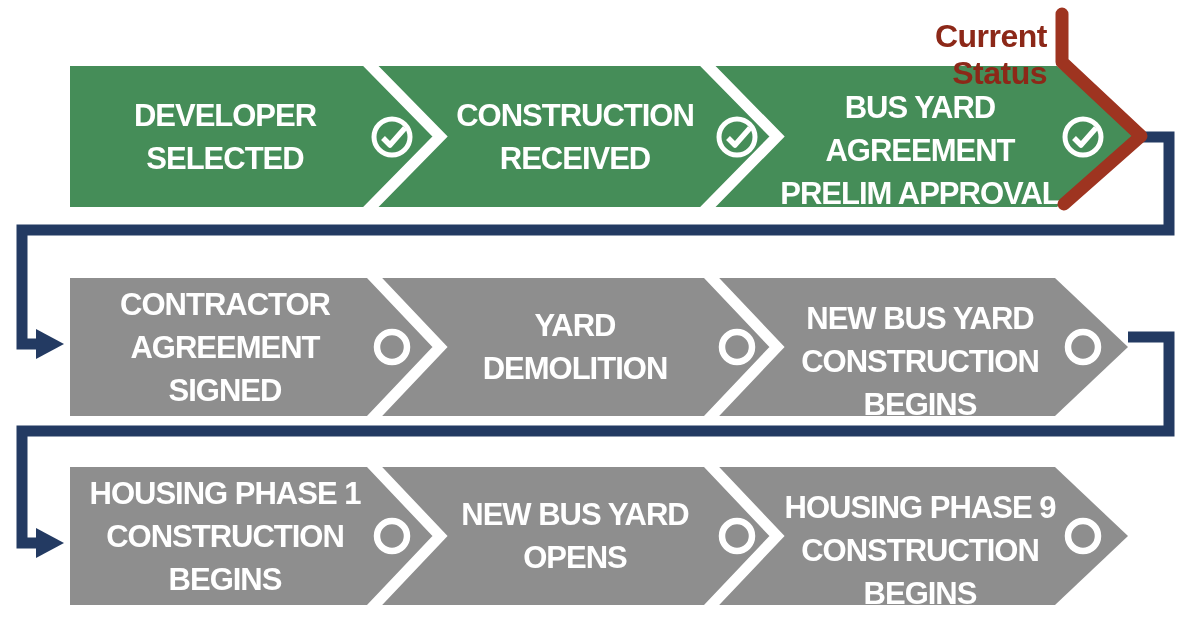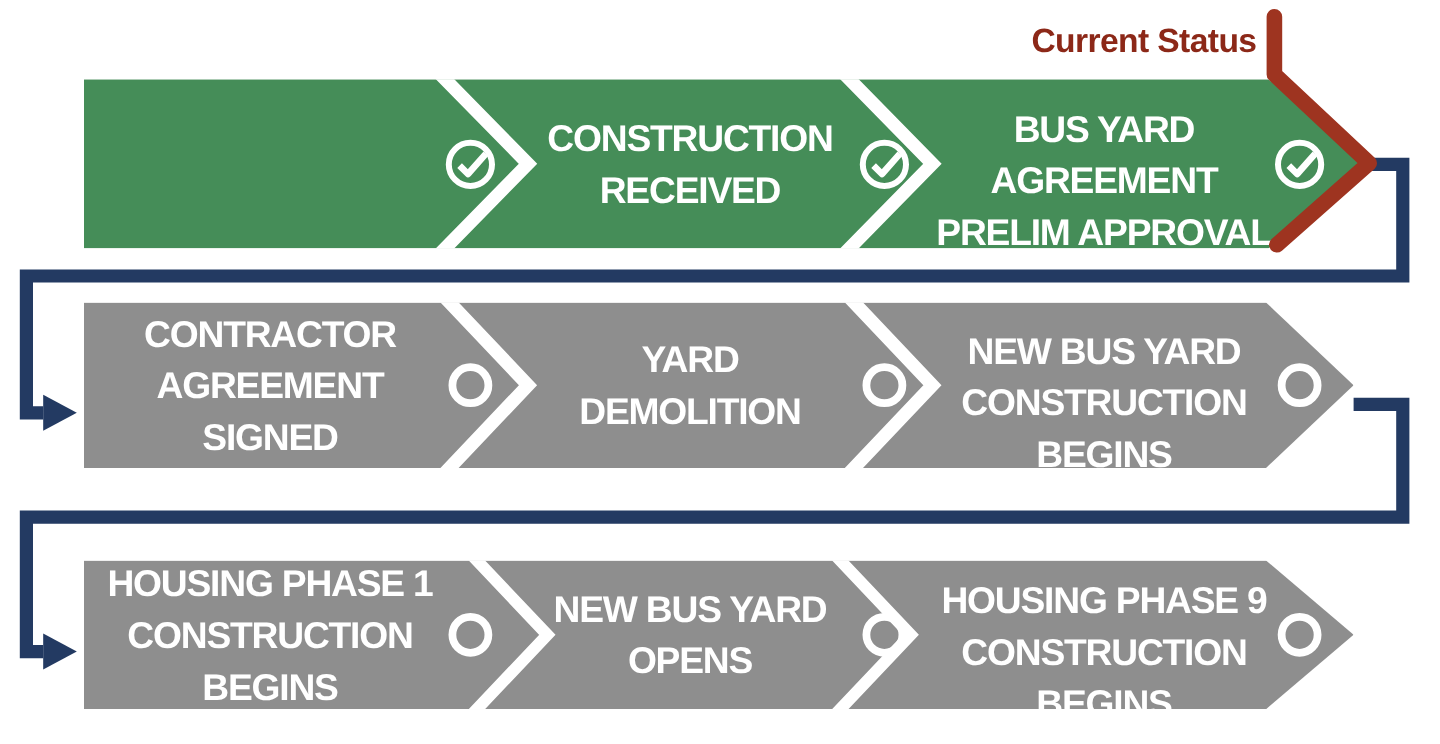--- a/index.html
+++ b/index.html
@@ -2,22 +2,22 @@
 <html style="--green: #458D58; --gray: #8E8E8E; --navy: #233A62; --red: #9E3420; --red_text: #8C2818;"><head>
 <meta charset="utf-8">
 <style>
   html,body{margin:0;padding:0;background:#fff;}
   .canvas{
     position:relative;width:1200px;height:620px;background:#fff;overflow:hidden;
     font-family:"Liberation Sans",sans-serif;
   }
   .row{position:absolute;left:70px;}
   .row-1{top:66px;width:1070px;height:141px;}
-  .row-2{top:252px;width:1058px;height:138px;}
-  .row-3{top:467px;width:1058px;height:124px;}
+  .row-2{top:278px;width:1058px;height:138px;}
+  .row-3{top:467px;width:1058px;height:138px;}
   .band{position:absolute;inset:0;}
   .row-1 .band{background:var(--green);clip-path:polygon(0 0,987px 0,100% 50%,987px 100%,0 100%);}
   .row-2 .band,.row-3 .band{background:var(--gray);clip-path:polygon(0 0,985px 0,100% 50%,985px 100%,0 100%);}
   .sep{position:absolute;inset:0;width:100%;height:100%;}
   .sep polyline{fill:none;stroke:#fff;stroke-width:11;stroke-miterlimit:10;}
   .label{
     position:absolute;top:0;bottom:0;display:flex;align-items:center;justify-content:center;
     text-align:center;color:#fff;font-weight:bold;font-size:31px;line-height:43px;
     letter-spacing:-1px;white-space:pre-line;
   }
@@ -31,34 +31,36 @@
   .ic circle{fill:none;stroke:#fff;}
   .ic.check circle{stroke-width:5;}
   .ic.check path{fill:none;stroke:#fff;stroke-width:5.5;stroke-linejoin:round;}
   .ic.empty circle{stroke-width:6.5;}
   #overlay{position:absolute;inset:0;width:100%;height:100%;pointer-events:none;}
   .conn{fill:none;stroke:var(--navy);stroke-width:11;stroke-miterlimit:10;}
   .arrowhead{fill:var(--navy);stroke:none;}
   .marker{fill:none;stroke:var(--red);stroke-width:13;stroke-linecap:round;stroke-linejoin:round;}
   .status-label{
     position:absolute;left:833px;top:18px;width:214px;text-align:right;
-    font-weight:bold;font-size:28px;letter-spacing:-0.5px;color:var(--red_text);
+    font-weight:bold;font-size:32px;letter-spacing:-0.5px;color:var(--red_text);
   }
 </style>
 </head>
 <body>
 
 <div class="canvas">
 
   <div class="row row-1">
     <div class="band"></div>
     <svg class="sep" viewBox="0 0 1070 141">
       <polyline points="293,-8 370,70.5 293,149"></polyline>
       <polyline points="630,-8 707,70.5 630,149"></polyline>
     </svg>
+    <div class="label label-1">DEVELOPER
+SELECTED</div>
     <div class="label label-2">CONSTRUCTION
 RECEIVED</div>
     <div class="label label-3">BUS YARD
 AGREEMENT
 PRELIM APPROVAL</div>
     <svg class="ic ic-1 check" viewBox="-24 -24 48 48">
       <circle r="18"></circle>
         <path d="M-9 1 L-2 8 L13 -9"></path>
     </svg>
     <svg class="ic ic-2 check" viewBox="-24 -24 48 48">

